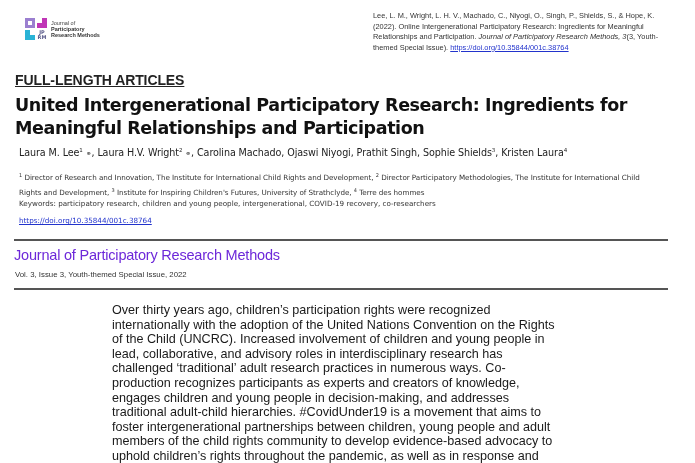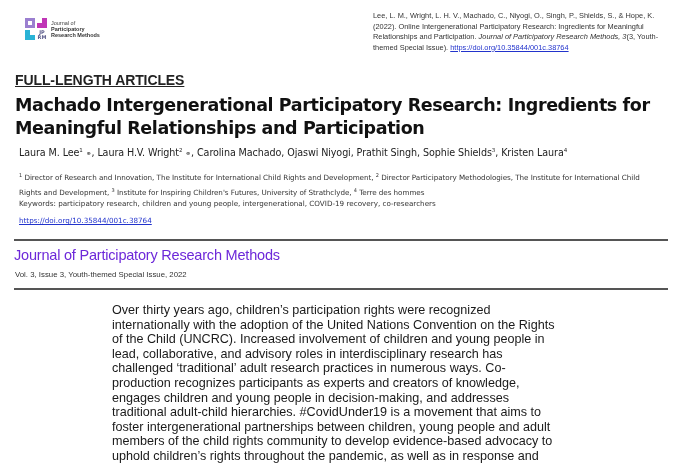--- a/index.html
+++ b/index.html
@@ -87,21 +87,21 @@
     <div><b>Research Methods</b></div>
   </div>
 </div>
 
 <div class="citation">
   <span>Lee, L. M., Wright, L. H. V., Machado, C., Niyogi, O., Singh, P., Shields, S., &amp; Hope, K. (2022). Online Intergenerational Participatory Research: Ingredients for Meaningful Relationships and Participation. </span><i>Journal of Participatory Research Methods, 3</i><span>(3, Youth-themed Special Issue). </span><a>https://doi.org/10.35844/001c.38764</a>
 </div>
 
 <div class="section-label">FULL-LENGTH ARTICLES</div>
 
-<div class="title">Machado Intergenerational Participatory Research: Ingredients for Meaningful Relationships and Participation</div>
+<div class="title">United Intergenerational Participatory Research: Ingredients for Meaningful Relationships and Participation</div>
 
 <div class="authors">
   <span><span>Laura M. Lee</span><sup>1</sup> <span class="link-icon">⚭</span></span>,
   <span><span>Laura H.V. Wright</span><sup>2</sup> <span class="link-icon">⚭</span></span>,
   <span>Carolina Machado</span>,
   <span>Ojaswi Niyogi</span>,
   <span>Prathit Singh</span>,
   <span><span>Sophie Shields</span><sup>3</sup></span>,
   <span><span>Kristen Laura</span><sup>4</sup></span>
 </div>

